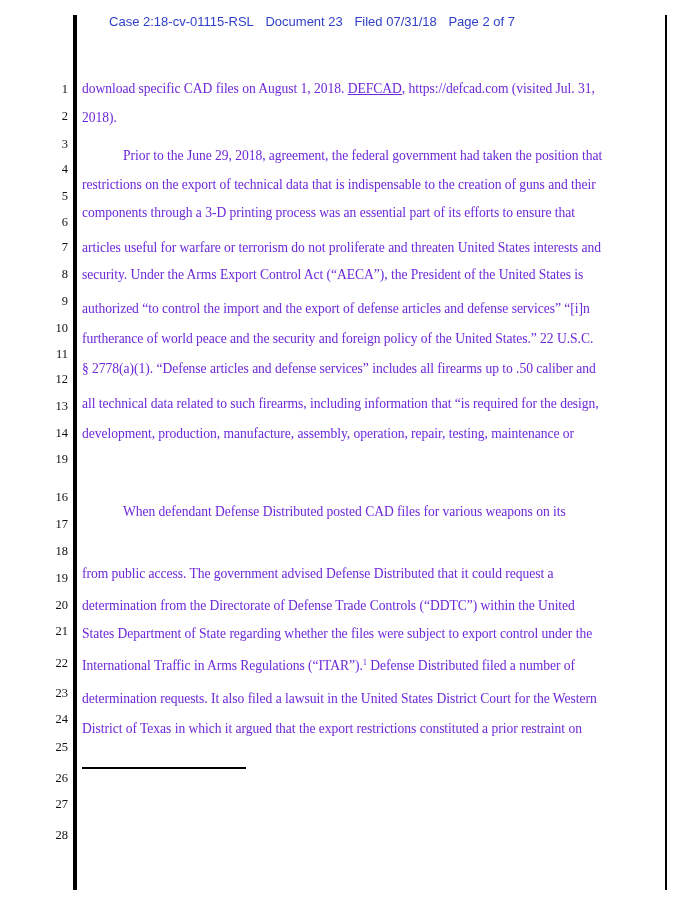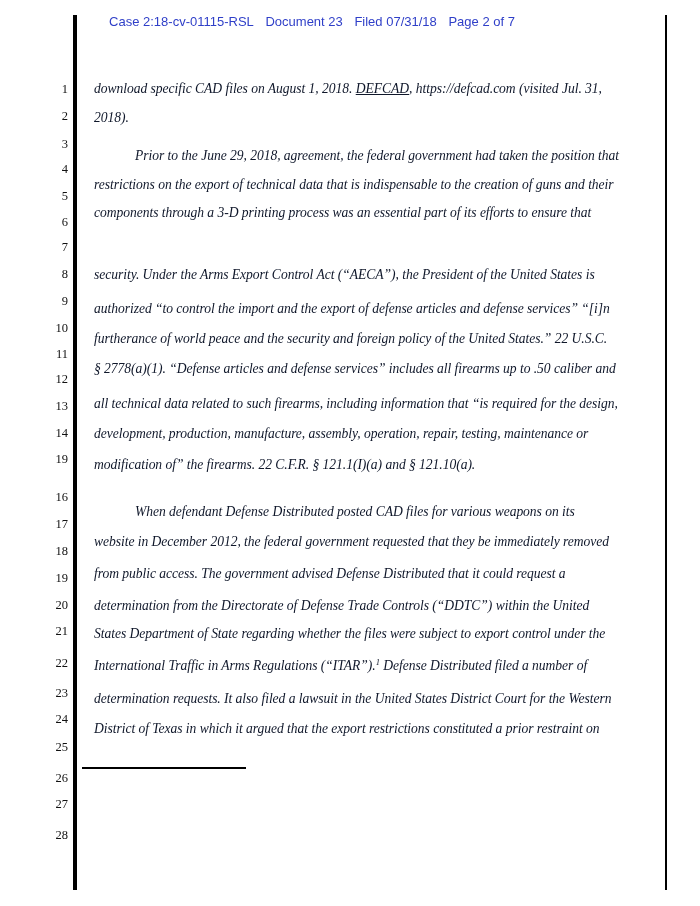--- a/index.html
+++ b/index.html
@@ -11,23 +11,23 @@
     position: absolute; left: 0; width: 624px; top: 14px; text-align: center;
     font-family: "Liberation Sans", sans-serif; font-size: 13px; color: #2f3fc8;
     word-spacing: 0px; padding-left: 0px; box-sizing: border-box;
   }
   .header span { margin: 0 4px; }
   .lnum {
     position: absolute; left: 50px; width: 18px; text-align: right;
     font-family: "Liberation Serif", serif; font-size: 12.5px; color: #111;
   }
   .line {
-    position: absolute; left: 94px; width: 580px;
-    font-family: "Liberation Serif", serif; font-size: 13.6px; color: #0f172a;
-    white-space: nowrap; letter-spacing: -0.05px; font-style: italic;
+    position: absolute; left: 82px; width: 580px;
+    font-family: "Liberation Serif", serif; font-size: 13.6px; color: #6d28d9;
+    white-space: nowrap; letter-spacing: -0.05px;
   }
   .indent { padding-left: 41px; }
   .u { text-decoration: underline; }
   sup { font-size: 8.5px; vertical-align: 5px; line-height: 0; }
   .fn-sep { position: absolute; left: 82px; top: 767px; width: 164px; height: 2px; background: #000; }
   .fn-line { position: absolute; left: 82px; font-family: "Liberation Serif", serif; font-size: 12.2px; color: #111; white-space: nowrap; }
   .footer { position: absolute; left: 82px; top: 829px; font-family: "Liberation Serif", serif; font-size: 12.8px; color: #111; white-space: nowrap; }
 </style>
 </head>
 <body>
@@ -72,29 +72,28 @@
   <div class="lnum" style="top:797px">27</div>
   <div class="lnum" style="top:828px">28</div>
 
   <div class="line" style="top:81px">
     <span>download specific CAD files on August 1, 2018. </span><span class="u">DEFCAD</span><span>, https://defcad.com (visited Jul. 31,</span>
   </div>
   <div class="line" style="top:110px">2018).</div>
   <div class="line indent" style="top:148px">Prior to the June 29, 2018, agreement, the federal government had taken the position that</div>
   <div class="line" style="top:177px">restrictions on the export of technical data that is indispensable to the creation of guns and their</div>
   <div class="line" style="top:205px">components through a 3-D printing process was an essential part of its efforts to ensure that</div>
+  <div class="line" style="top:240px">articles useful for warfare or terrorism do not proliferate and threaten United States interests and</div>
   <div class="line" style="top:267px">security. Under the Arms Export Control Act (“AECA”), the President of the United States is</div>
   <div class="line" style="top:301px">authorized “to control the import and the export of defense articles and defense services” “[i]n</div>
   <div class="line" style="top:331px">furtherance of world peace and the security and foreign policy of the United States.” 22 U.S.C.</div>
   <div class="line" style="top:361px">§ 2778(a)(1). “Defense articles and defense services” includes all firearms up to .50 caliber and</div>
   <div class="line" style="top:396px">all technical data related to such firearms, including information that “is required for the design,</div>
   <div class="line" style="top:426px">development, production, manufacture, assembly, operation, repair, testing, maintenance or</div>
-  <div class="line" style="top:457px">modification of” the firearms. 22 C.F.R. § 121.1(I)(a) and § 121.10(a).</div>
   <div class="line indent" style="top:504px">When defendant Defense Distributed posted CAD files for various weapons on its</div>
-  <div class="line" style="top:534px">website in December 2012, the federal government requested that they be immediately removed</div>
   <div class="line" style="top:598px">determination from the Directorate of Defense Trade Controls (“DDTC”) within the United</div>
   <div class="line" style="top:566px">from public access. The government advised Defense Distributed that it could request a</div>
   <div class="line" style="top:626px">States Department of State regarding whether the files were subject to export control under the</div>
   <div class="line" style="top:658px">
     <span>International Traffic in Arms Regulations (“ITAR”).</span><sup>1</sup><span> Defense Distributed filed a number of</span>
   </div>
   <div class="line" style="top:691px">determination requests. It also filed a lawsuit in the United States District Court for the Western</div>
   <div class="line" style="top:721px">District of Texas in which it argued that the export restrictions constituted a prior restraint on</div>
 
   <div class="fn-sep"></div>

